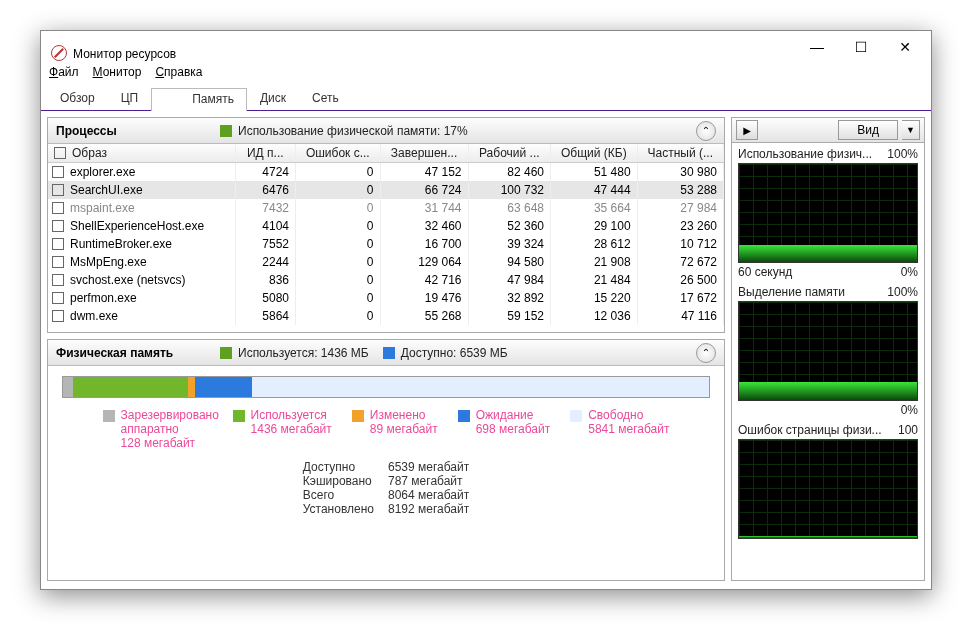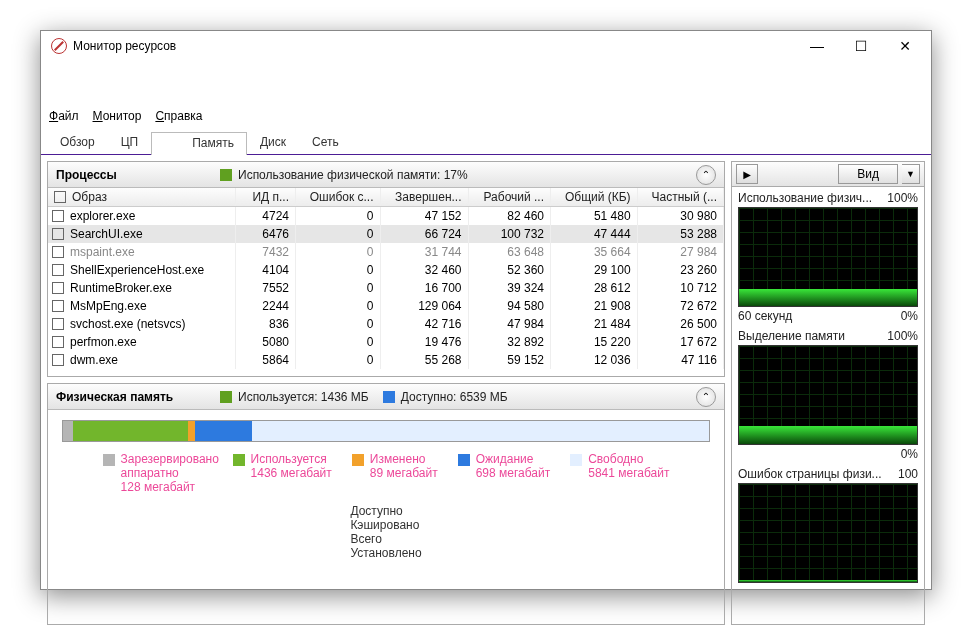--- a/index.html
+++ b/index.html
@@ -1,46 +1,46 @@
 <!DOCTYPE html>
 <html><head>
 <meta charset="utf-8">
 <style>
 * { box-sizing: border-box; margin: 0; padding: 0; font-family: "Segoe UI", Tahoma, sans-serif; font-size: 12px; }
 body { background: #fff; width: 965px; height: 632px; position: relative; }
 .shadow-frame { position: absolute; left: 40px; top: 30px; width: 892px; height: 560px; background: #fff; box-shadow: 0 6px 24px rgba(0,0,0,.45); border: 1px solid #888; }
-.titlebar { display: flex; align-items: center; height: 30px; padding: 0 4px; }
+.titlebar { display: flex; align-items: flex-end; height: 30px; padding: 0 4px; }
 .titlebar .appicon { width: 16px; height: 16px; margin: 0 6px; border: 1px solid #b33; border-radius: 50%; position: relative; }
 .titlebar .appicon::after { content:""; position:absolute; left:45%; top:5%; width:2px; height:85%; background:#b33; transform:rotate(45deg); transform-origin:center; }
 .titlebar .title { flex: 1 1 auto; color: #000; }
 .winbtns { display: flex; }
 .winbtns div { width: 44px; height: 28px; display: flex; align-items: center; justify-content: center; font-size: 14px; }
 .winbtns .min::before { content:"—"; }
 .winbtns .max::before { content:"☐"; }
 .winbtns .close::before { content:"✕"; }
-.menubar { display: flex; gap: 14px; height: 22px; padding-left: 8px; align-items: center; margin-top: 44px; }
+.menubar { display: flex; gap: 14px; height: 22px; padding-left: 8px; align-items: center; }
 .menubar span { cursor: default; }
 .menubar span u { text-decoration: underline; }
 .tabs { display: flex; border-bottom: 1px solid #4c1d95; padding-left: 6px; margin-top: 4px; height: 24px; }
 .tab { padding: 3px 12px; border: 1px solid transparent; border-bottom: none; color: #333; }
 .tab.active { border-color: #bbb; background: #fff; position: relative; top: 1px; padding-left: 40px; }
 .content { display: flex; gap: 6px; padding: 6px; height: calc(100% - 82px); }
 .left { flex: 1 1 auto; display: flex; flex-direction: column; gap: 6px; min-width: 0; }
 .right { width: 194px; display: flex; flex-direction: column; }
 .panel { border: 1px solid #aaa; }
 .panel-head { display:flex; align-items:center; height:26px; background:linear-gradient(#fdfdfd,#e4e4e4); border-bottom:1px solid #bbb; padding:0 8px; gap:14px; }
 .panel-head .ptitle { font-weight:bold; flex:0 0 150px; }
 .panel-head .pextra { display:flex; align-items:center; gap:6px; color:#222; }
 .chip { width:12px; height:12px; }
 .chip.green{background:#60a020;} .chip.blue{background:#2d7adf;}
 .chev { margin-left:auto; width:20px; height:20px; border:1px solid #999; border-radius:50%; background:radial-gradient(#fff,#ddd); display:flex; align-items:center; justify-content:center; font-size:10px; }
 .table-wrap { height: 188px; overflow: hidden; }
 table { border-collapse: collapse; width: 100%; }
 th, td { padding: 2px 6px; text-align: right; border-right: 1px solid #eee; white-space: nowrap; overflow: hidden; text-overflow: ellipsis; }
-th { background: linear-gradient(#fdfdfd,#ececec); border-bottom:1px solid #ccc; font-weight: normal; text-align:right; color:#222; position:sticky; top:0;}
+th { background: linear-gradient(#fdfdfd,#ececec); border-bottom:1px solid #ccc; font-weight: normal; text-align:center; color:#222; position:sticky; top:0;}
 th:first-child, td:first-child { text-align:left; }
 td:first-child { padding-left: 4px; }
 tr.selected td { background:#e6e6e6; }
 tr.dimmed td { color:#888; }
 .ck { display:inline-block; width:12px; height:12px; border:1px solid #666; margin-right:6px; vertical-align:-2px; }
 .physmem-body { padding: 10px 14px 8px; }
 .bar { height: 22px; border:1px solid #999; display:flex; margin-bottom:10px; }
 .bar div { height:100%; }
 .seg-hw{background:#b5b5b5;} .seg-used{background:#72b62c;} .seg-mod{background:#f2a12b;} .seg-stand{background:#2d7adf;} .seg-free{background:#e3efff;}
 .legend { display:flex; gap:20px; justify-content:center; color:#ec4899; margin-bottom:10px; flex-wrap:wrap;}
@@ -254,20 +254,26 @@
                 </div>
               </div>
           </div>
           <div class="stats">
             <div class="labels">
               <div>Доступно</div>
                 <div>Кэшировано</div>
                 <div>Всего</div>
                 <div>Установлено</div>
             </div>
+            <div class="vals">
+              <div>6539 мегабайт</div>
+                <div>787 мегабайт</div>
+                <div>8064 мегабайт</div>
+                <div>8192 мегабайт</div>
+            </div>
           </div>
         </div>
       </div>
     </div>
     <div class="right">
       <div class="right-top">
         <div class="navbtn">▶</div>
         <div class="spacer"></div>
         <div class="viewbtn">Вид</div>
         <div class="dropbtn">▼</div>

